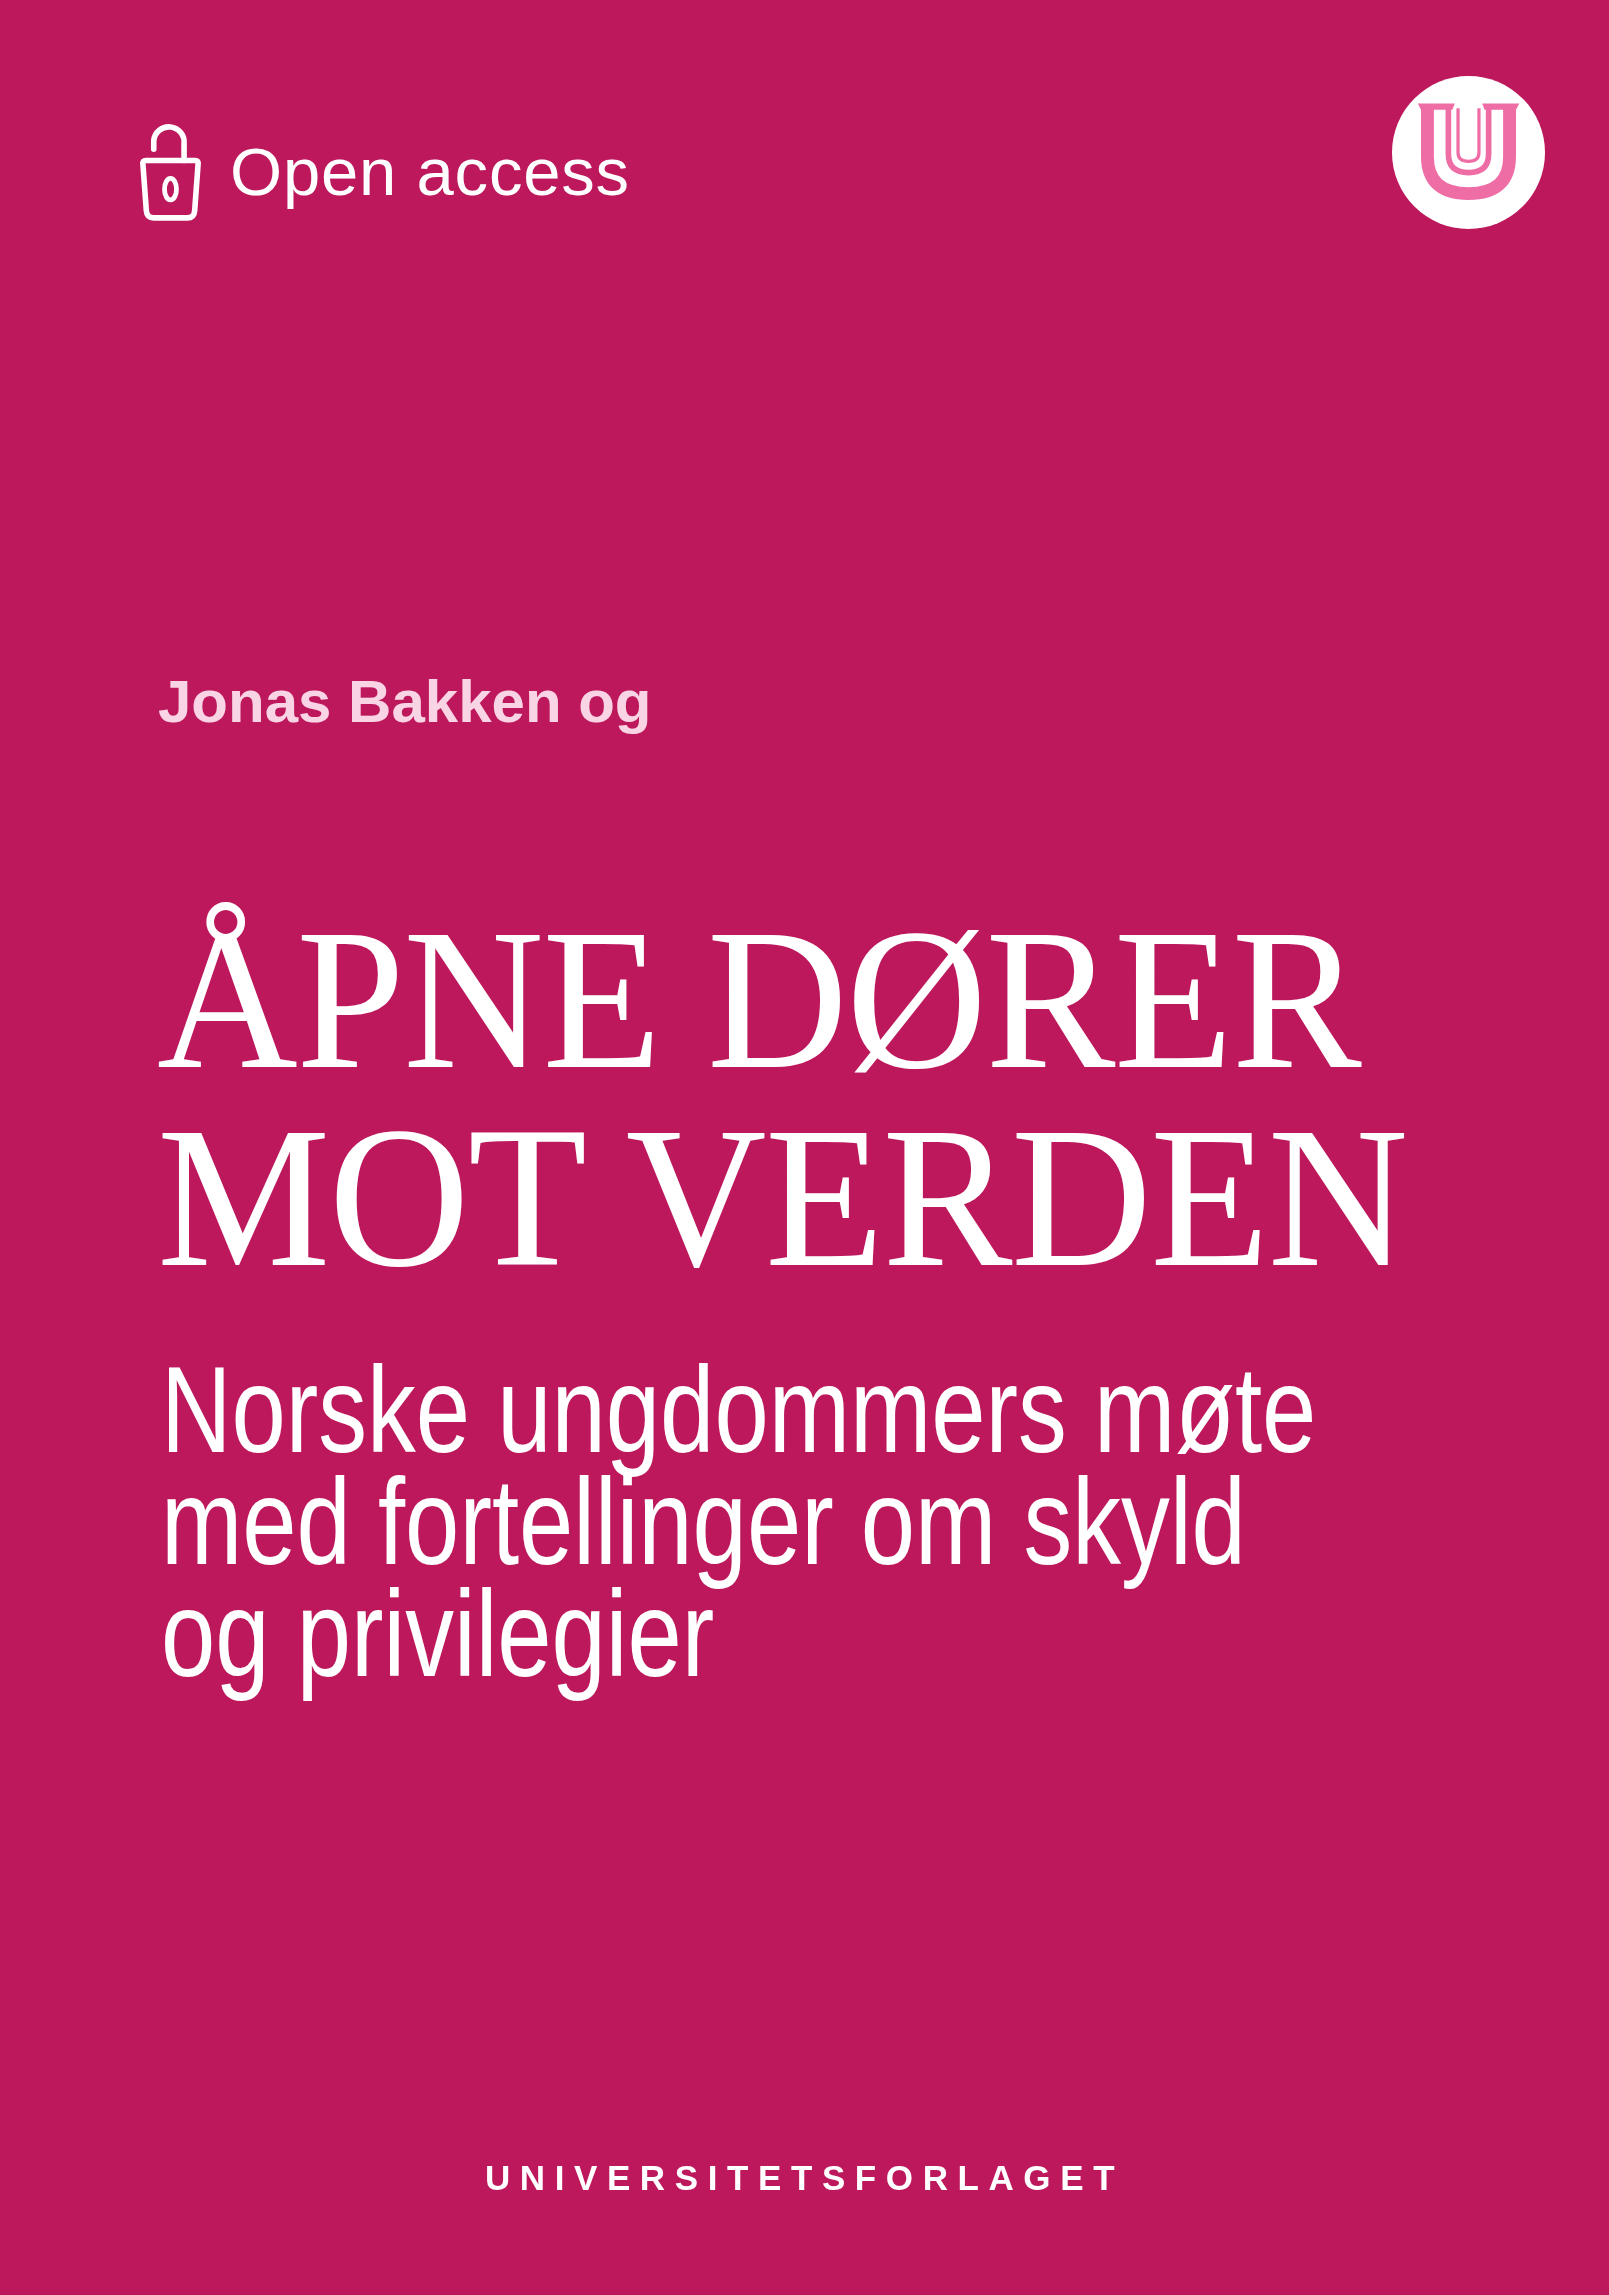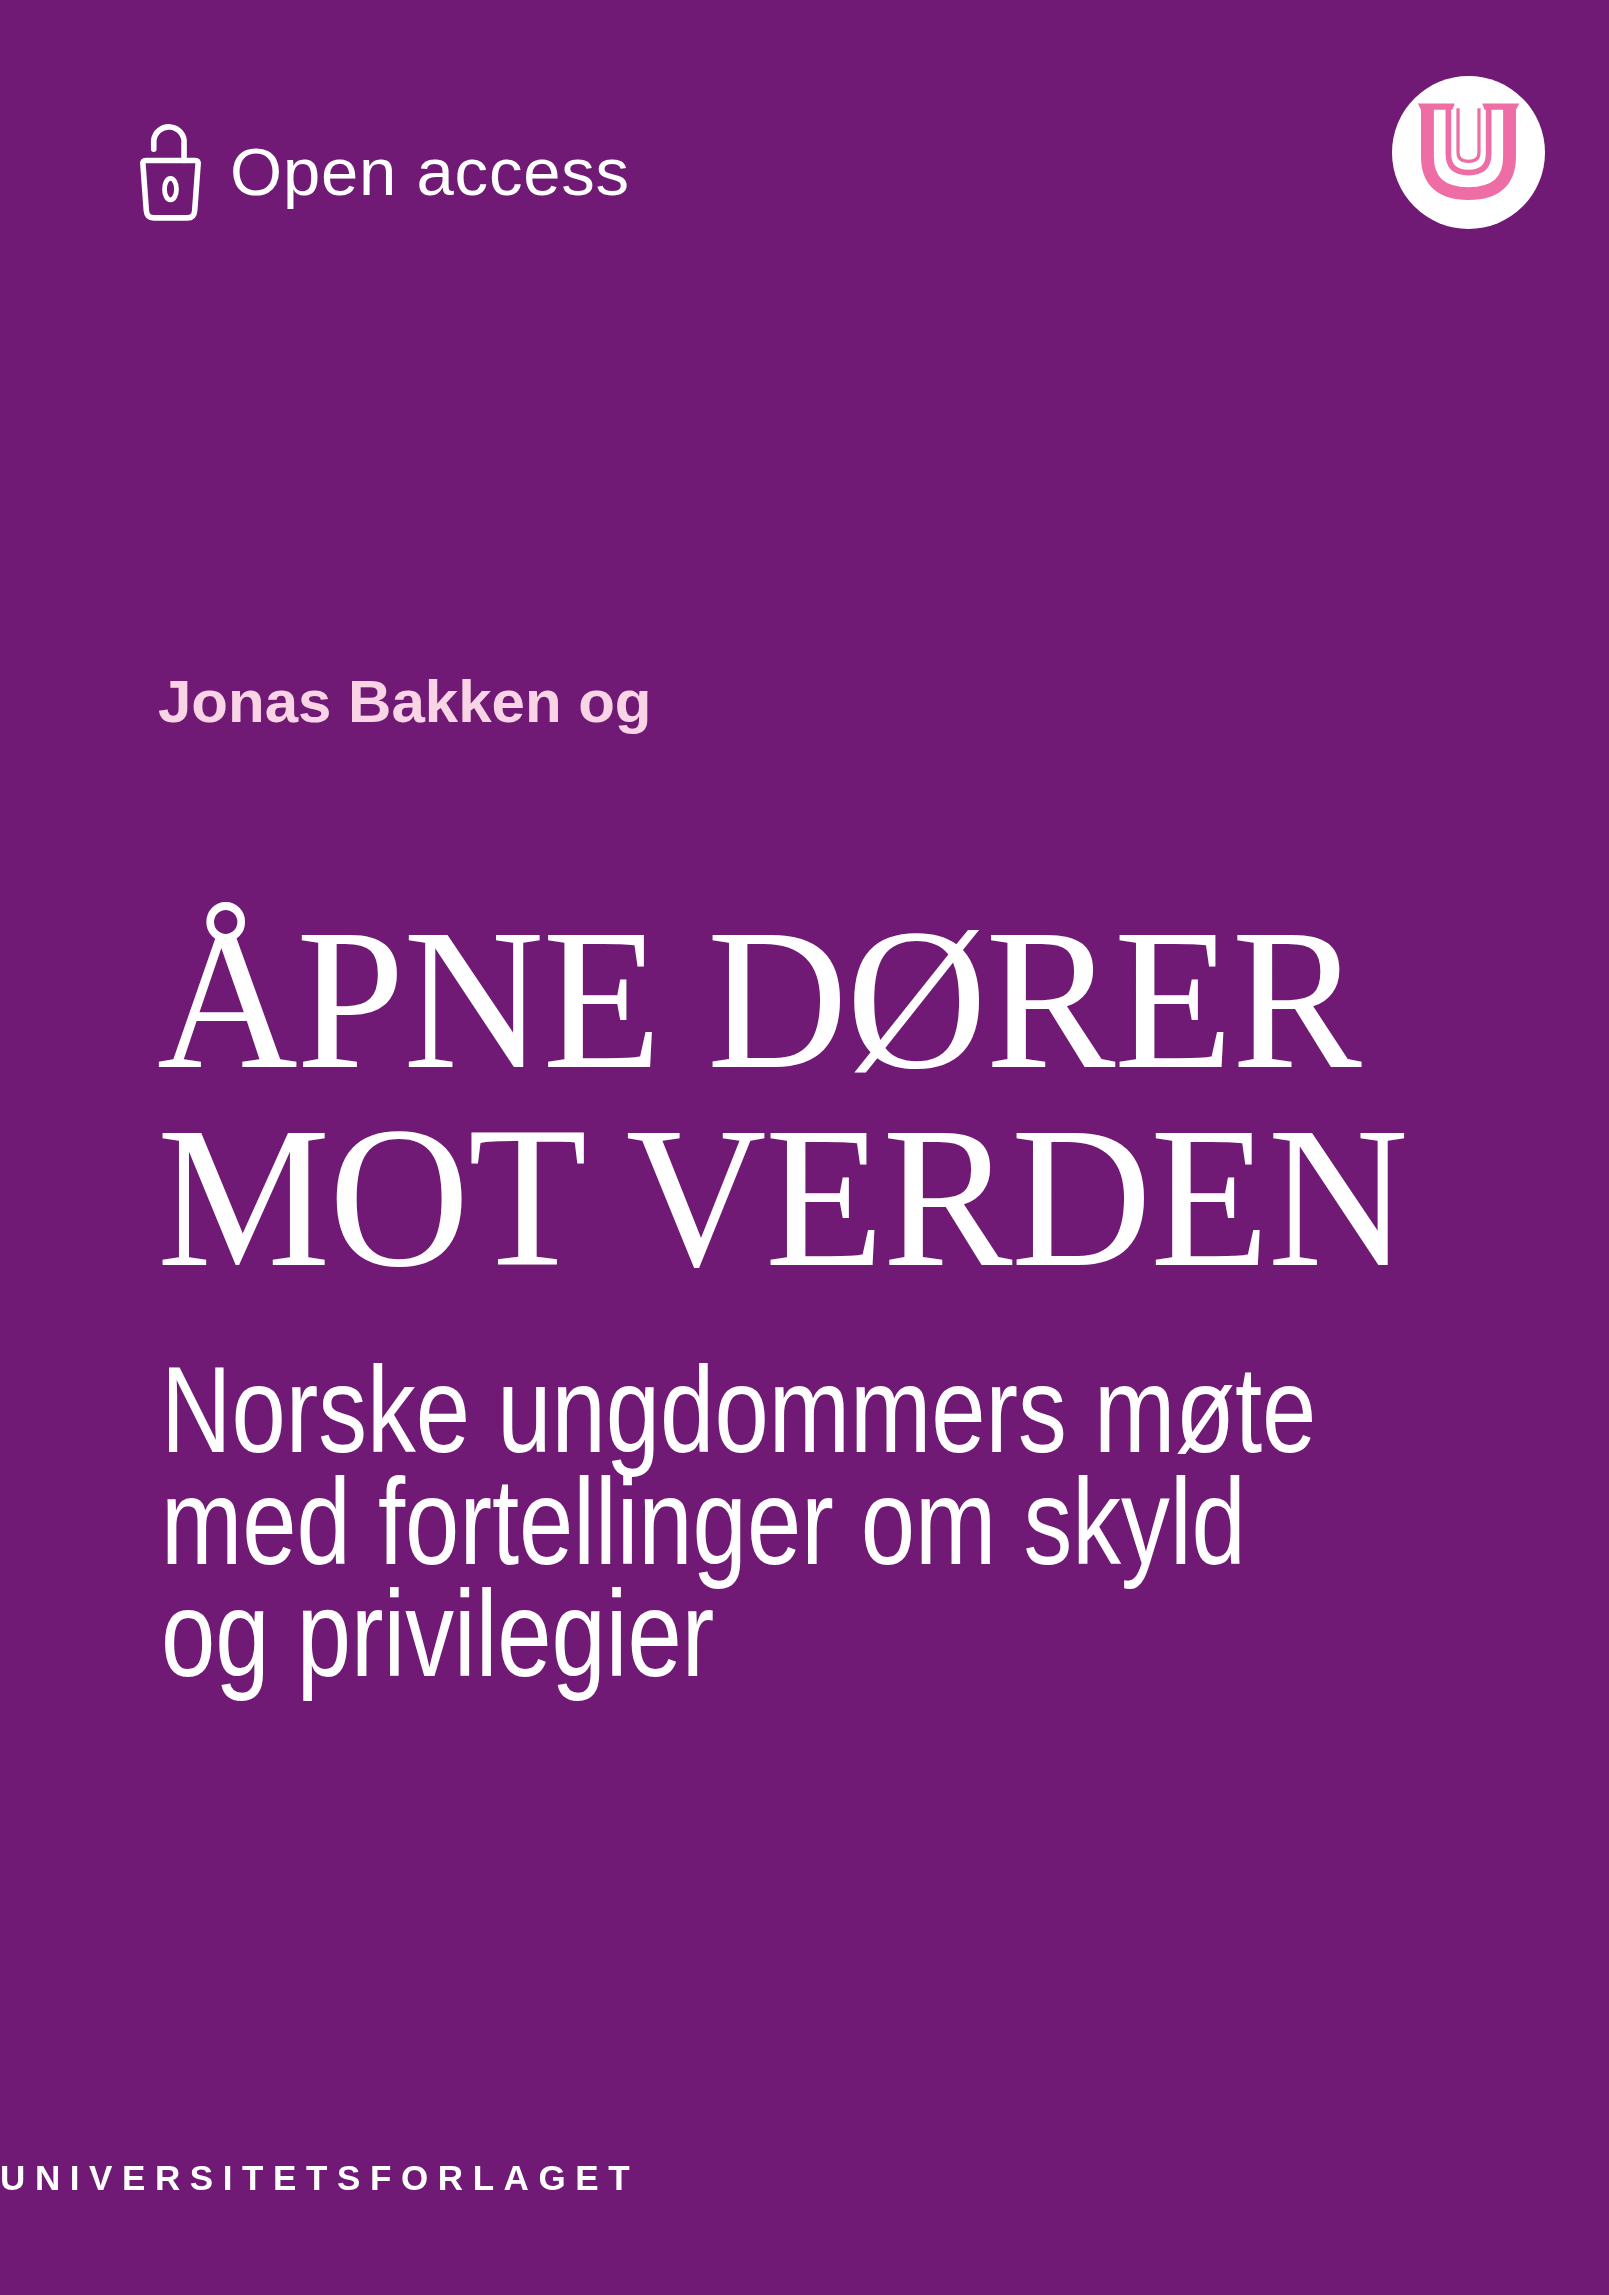--- a/index.html
+++ b/index.html
@@ -4,21 +4,21 @@
 <style>
   html, body {
     margin: 0;
     padding: 0;
     background: #555;
   }
   .cover {
     position: relative;
     width: 1609px;
     height: 2295px;
-    background: #701a75;
+    background: #be185d;
     overflow: hidden;
     font-family: "Liberation Sans", sans-serif;
   }
 
   
   .badge {
     position: absolute;
     left: 137px;
     top: 117px;
     display: flex;
@@ -90,20 +90,21 @@
     transform: scaleX(0.8);
     transform-origin: 0 0;
   }
 
   
   .publisher {
     position: absolute;
     left: 0;
     right: 0;
     top: 2161px;
+    text-align: center;
     font-size: 35px;
     line-height: 34px;
     font-weight: 700;
     letter-spacing: 9.6px;
     color: #ffffff;
   }
 </style>
 </head>
 <body>
 

